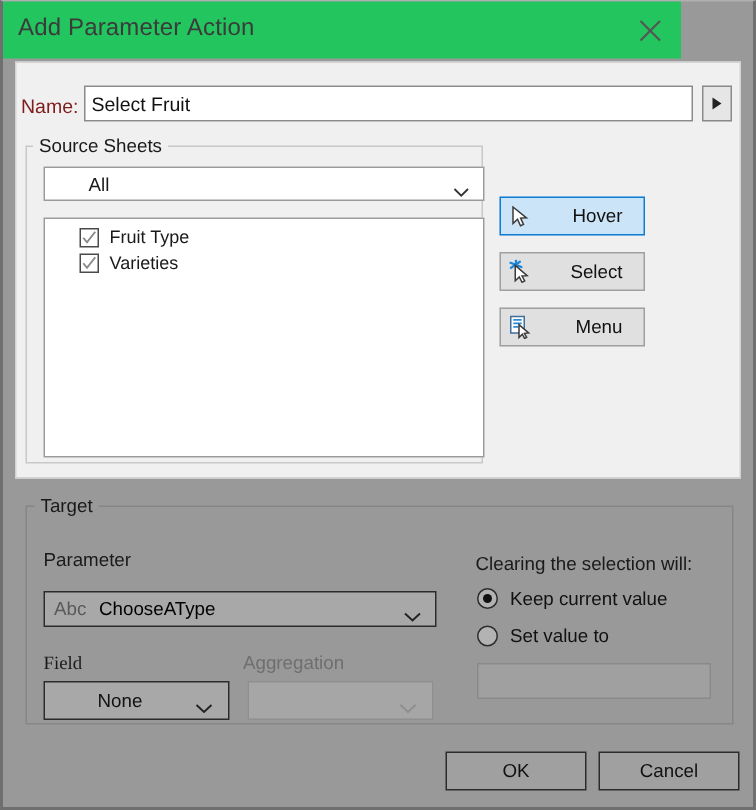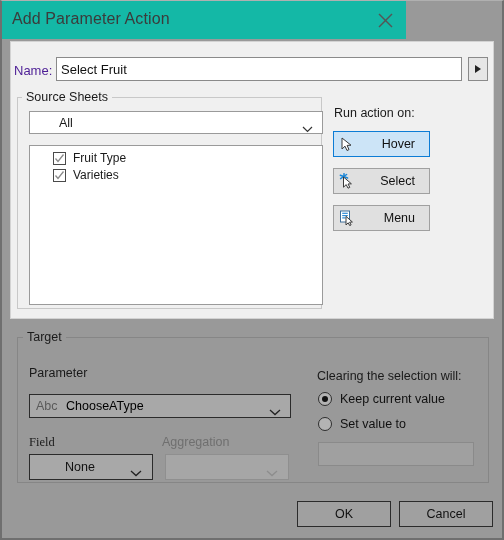--- a/index.html
+++ b/index.html
@@ -16,22 +16,22 @@
     background: #999999;
     box-sizing: border-box;
     border-left: 2px solid #6f6f6f;
     border-right: 2px solid #6f6f6f;
     border-bottom: 2px solid #6f6f6f;
     border-top: 1px solid #b0b0b0;
   }
   
   .titlebar {
     position: absolute; left: 0; top: 0;
-    width: 404px; height: 38px;
-    background: #14b8a6;
+    width: 452px; height: 38px;
+    background: #22c55e;
   }
   .title-text {
     position: absolute; left: 10px; top: 9px;
     font-size: 16px; color: #3b3b3b;
     letter-spacing: 0.1px;
     white-space: nowrap;
   }
   .close-btn {
     position: absolute; right: 6px; top: 5px;
     width: 30px; height: 28px;
@@ -45,21 +45,21 @@
     position: absolute; left: 8px; top: 40px;
     width: 484px; height: 278px;
     background: #f0f0f0;
     border: 1px solid #d3d3d3;
     box-sizing: border-box;
   }
 
   
   .name-label {
     position: absolute; left: 12px; top: 62px;
-    font-size: 13px; color: #4c1d95;
+    font-size: 13px; color: #7f1d1d;
   }
   .name-input {
     position: absolute; left: 54px; top: 56px;
     width: 406px; height: 24px;
     background: #ffffff;
     border: 1px solid #8a8a8a;
     box-sizing: border-box;
     font-family: "Liberation Sans", sans-serif;
     font-size: 13px; color: #111;
     padding: 0 4px;
@@ -328,21 +328,20 @@
     <div class="sheet-item">
       <span class="cbox">
         <svg width="11" height="11" viewBox="0 0 11 11">
           <polyline points="1.5,5.5 4,8.5 9.5,1.5" fill="none" stroke="#8a8a8a" stroke-width="1.3"></polyline>
         </svg>
       </span>
       <span class="lbl">Varieties</span>
     </div>
   </div>
 
-  <div class="run-label">Run action on:</div>
 
   <div class="act-btn selected" id="btn-hover">
     <span class="ico">
       <svg width="13" height="15" viewBox="0 0 13 15">
         <polygon points="1,1 1,12 4,9.2 6,13.5 8,12.6 6.1,8.4 10,8.2" fill="#ffffff" stroke="#3a3a3a" stroke-width="1"></polygon>
       </svg>
     </span>
     <span class="lbl">Hover</span>
   </div>
 

